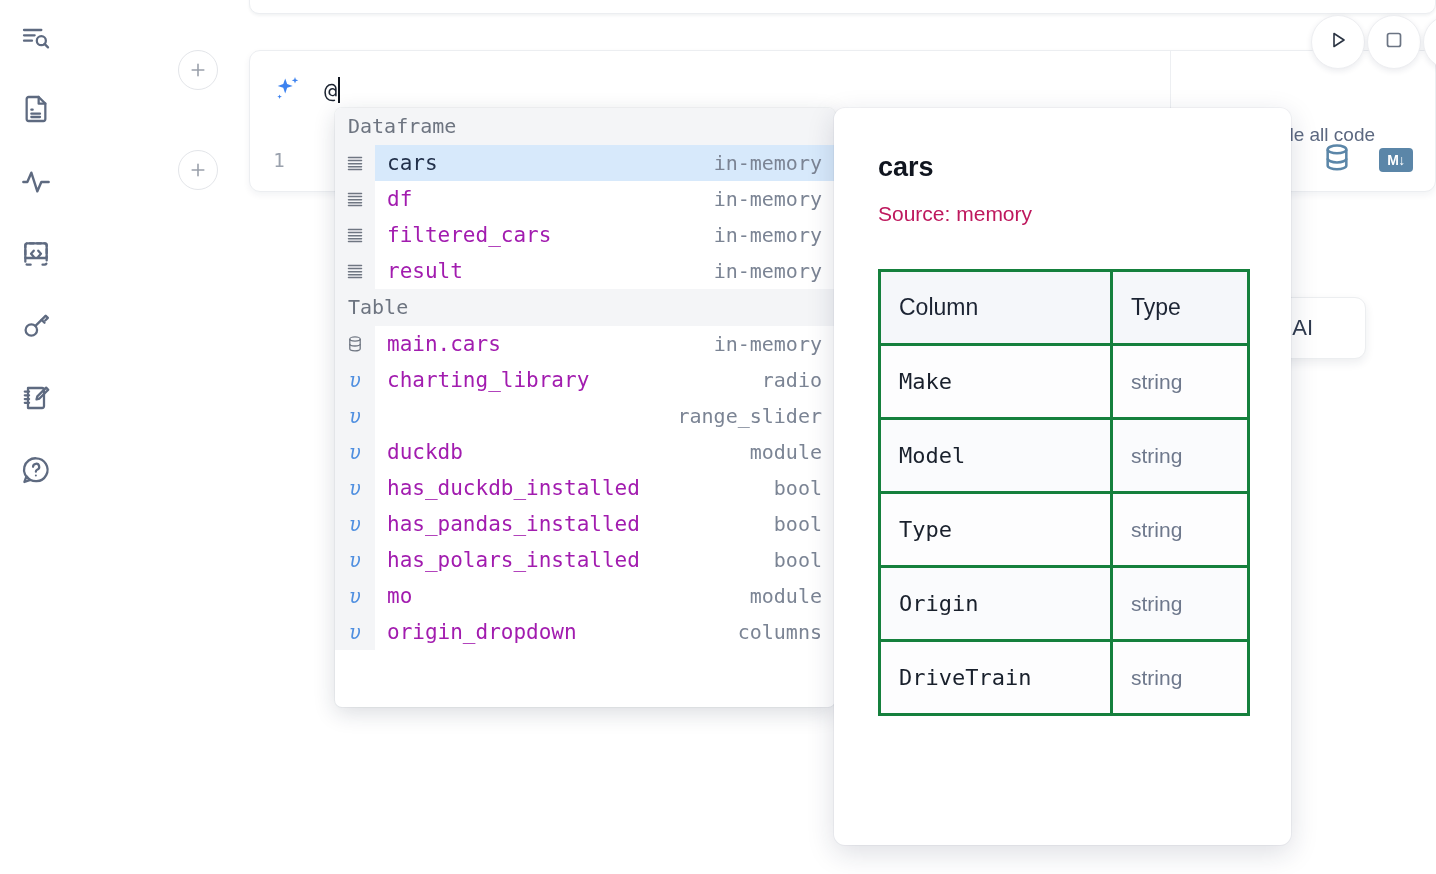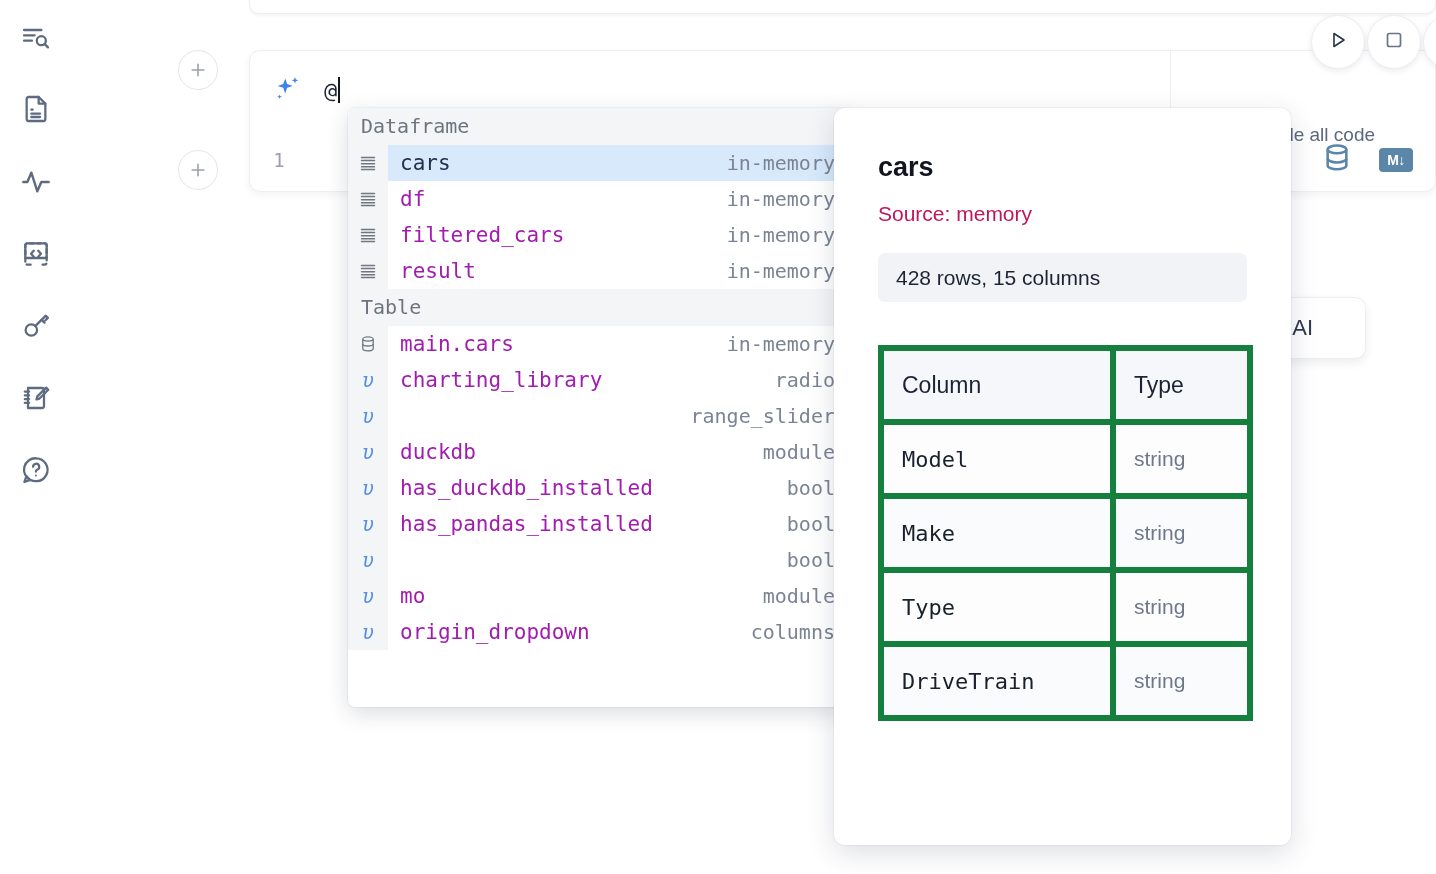--- a/index.html
+++ b/index.html
@@ -113,21 +113,21 @@
     position: absolute; left: 1180px; top: 297px; width: 186px; height: 62px;
     background: #ffffff; border: 1px solid #eceef0; border-radius: 11px;
     box-shadow: 0 4px 10px rgba(25,35,65,0.08);
     display: flex; align-items: center; justify-content: flex-end;
     padding-right: 52px;
     font-size: 22px; color: #2f3a4e; cursor: pointer;
   }
 
   
   .ac {
-    position: absolute; left: 348px; top: 108px; width: 500px; height: 599px;
+    position: absolute; left: 335px; top: 108px; width: 500px; height: 599px;
     background: #ffffff; border-radius: 7px;
     box-shadow: 0 6px 22px rgba(25,35,65,0.16), 0 0 0 1px rgba(25,35,65,0.045);
     overflow: hidden;
     font-family: "DejaVu Sans Mono", "Liberation Mono", monospace;
     z-index: 20;
   }
   .ac-group {
     height: 37px; line-height: 37px;
     background: #f4f5f7; color: #6d7480;
     font-size: 20px; padding-left: 13px;
@@ -165,21 +165,21 @@
   .info-chip {
     margin-top: 27px; height: 49px; border-radius: 7px; background: #f1f3f7;
     display: flex; align-items: center; padding-left: 18px;
     font-size: 21px; color: #1c2433;
   }
   .info-table {
     margin: 43px 44px 0 44px; width: 369px;
     border-collapse: collapse; table-layout: fixed;
   }
   .info-table th, .info-table td {
-    border: 6px solid #15803d; text-align: left; height: 74px; padding-left: 18px;
+    border: 3px solid #15803d; text-align: left; height: 74px; padding-left: 18px;
   }
   .info-table th {
     background: #f5f7fa; font-weight: normal; font-size: 23px; color: #1c2433;
   }
   .info-table td.c-col {
     font-family: "DejaVu Sans Mono", "Liberation Mono", monospace;
     font-size: 22px; color: #19202c; background: #fdfdfe;
   }
   .info-table td.c-ty { font-size: 21px; color: #6e788c; background: #fdfdfe; }
   .info-table tr:nth-child(even) td { background: #fafbfd; }
@@ -420,20 +420,21 @@
         <span class="gut">
           <span class="var-gut">υ</span>
         </span>
         <span class="nm">has_pandas_installed</span>
         <span class="ty">bool</span>
       </div>
       <div class="ac-row">
         <span class="gut">
           <span class="var-gut">υ</span>
         </span>
+        <span class="nm">has_polars_installed</span>
         <span class="ty">bool</span>
       </div>
       <div class="ac-row">
         <span class="gut">
           <span class="var-gut">υ</span>
         </span>
         <span class="nm">mo</span>
         <span class="ty">module</span>
       </div>
       <div class="ac-row">
@@ -442,40 +443,43 @@
         </span>
         <span class="nm">origin_dropdown</span>
         <span class="ty">columns</span>
       </div>
     </div>
 
   <div class="info">
     <div class="info-pad">
       <div class="info-title">cars</div>
       <div class="info-src">Source: memory</div>
-      <div class="info-chip">428 rows, 15 columns</div>
     </div>
     <table class="info-table">
       <thead>
         <tr>
           <th style="width:232px">Column</th>
           <th style="width:137px">Type</th>
         </tr>
       </thead>
       <tbody id="info-tbody">
           <tr>
+            <td class="c-col">Make</td>
+            <td class="c-ty">string</td>
+          </tr>
+          <tr>
             <td class="c-col">Model</td>
             <td class="c-ty">string</td>
           </tr>
           <tr>
-            <td class="c-col">Make</td>
+            <td class="c-col">Type</td>
             <td class="c-ty">string</td>
           </tr>
           <tr>
-            <td class="c-col">Type</td>
+            <td class="c-col">Origin</td>
             <td class="c-ty">string</td>
           </tr>
           <tr>
             <td class="c-col">DriveTrain</td>
             <td class="c-ty">string</td>
           </tr>
         </tbody>
     </table>
   </div>
 

